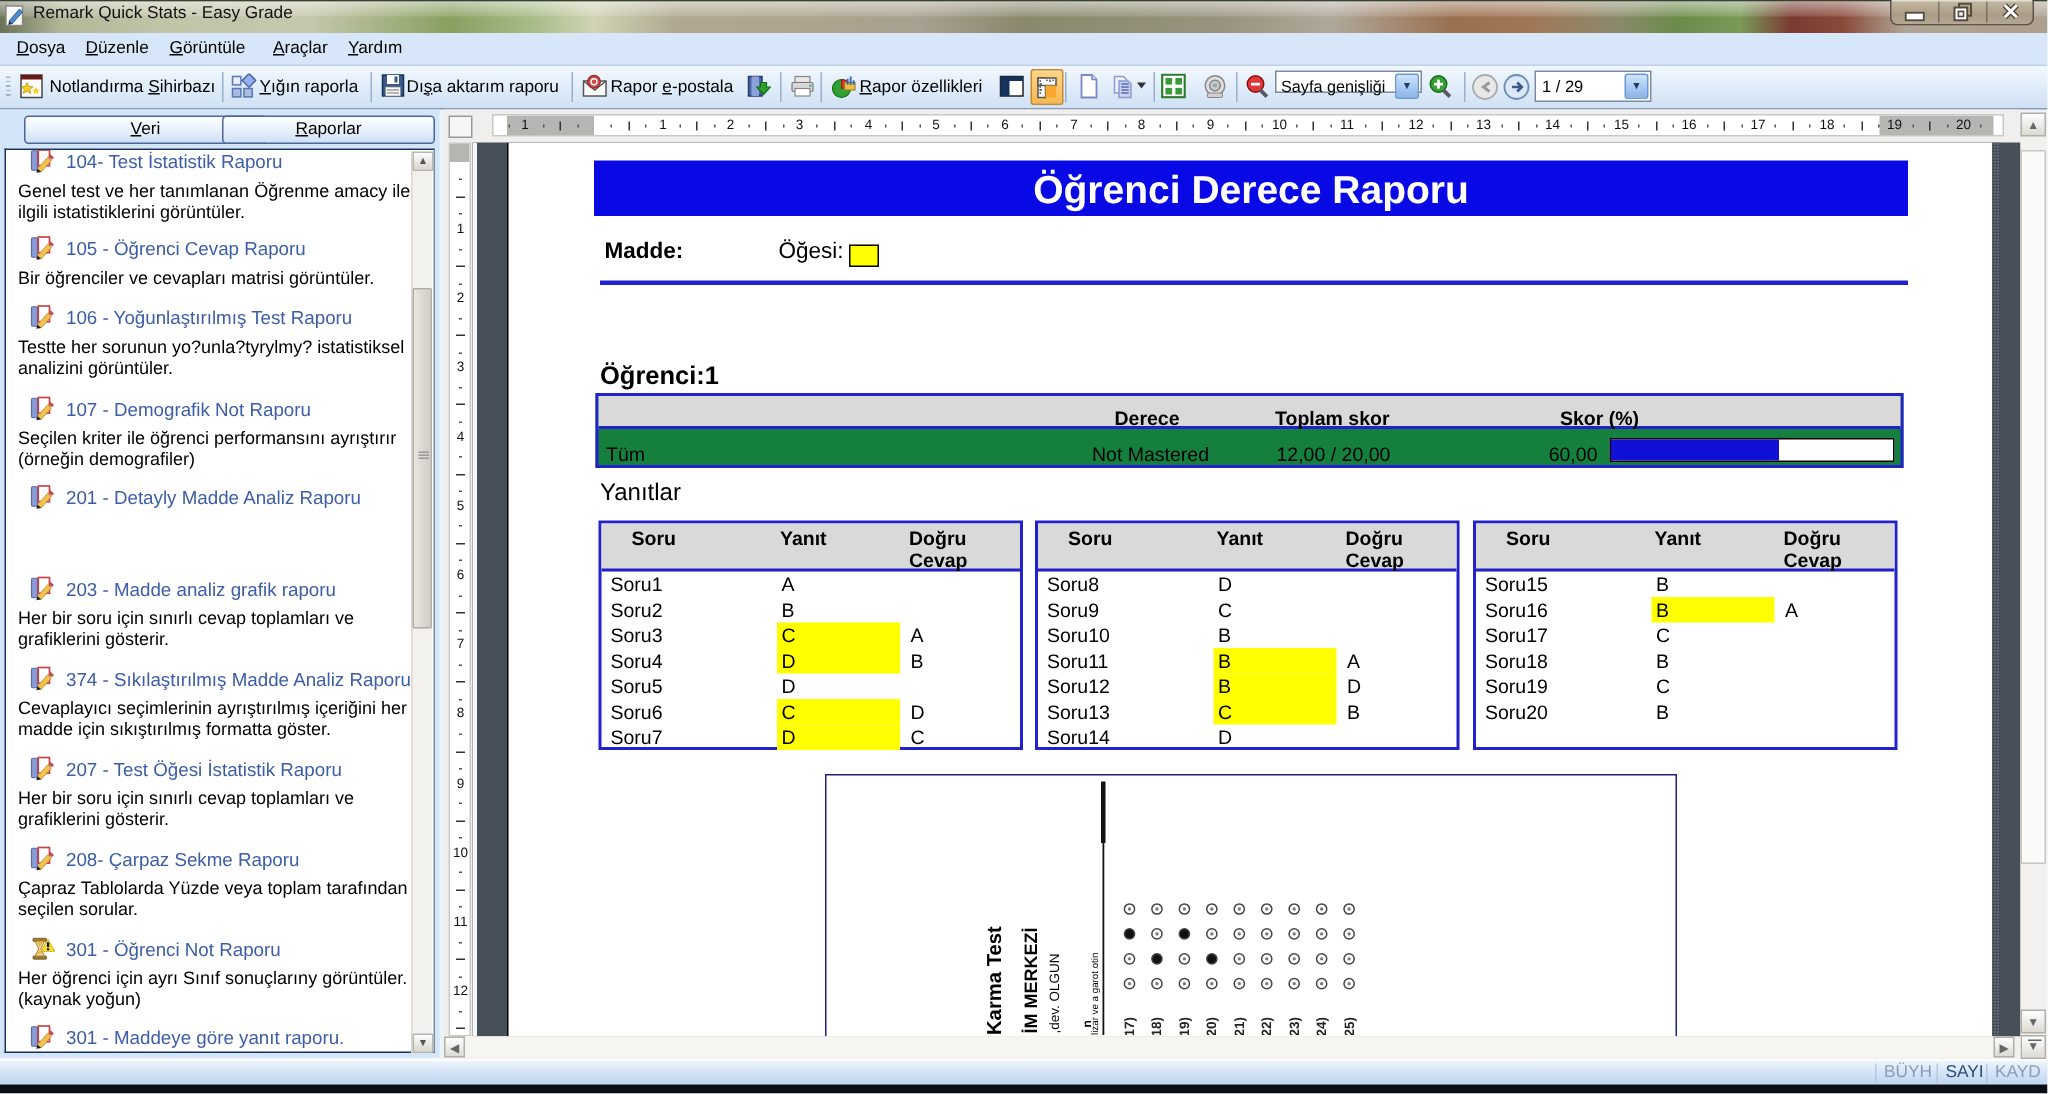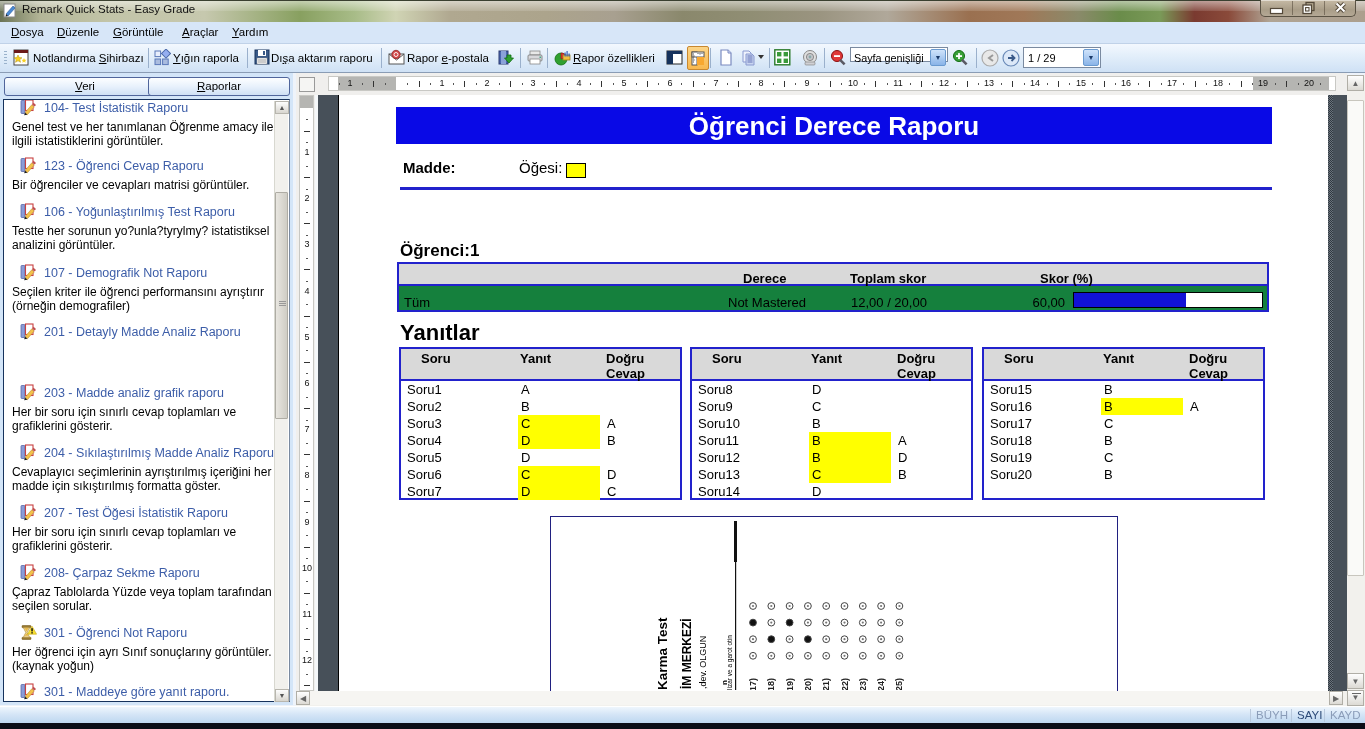--- a/index.html
+++ b/index.html
@@ -243,41 +243,41 @@
       <circle cx="9" cy="9" r="8" fill="#dce8f8" stroke="#6a8ab8" stroke-width="1.2"></circle>
       <path d="M6 9 L12 9 M9.5 6 L12.5 9 L9.5 12" fill="none" stroke="#3a5a8a" stroke-width="1.8"></path>
     </svg>
 <div style="position:absolute;left:1023px;top:3px;width:78px;height:21px;background:#fff;border:1px solid #7a8aa0">
       <div style="position:absolute;left:4px;top:4px;font-size:11px">1 / 29</div>
       <div style="position:absolute;right:1px;top:1px;width:16px;height:17px;background:linear-gradient(180deg,#cfe3fb,#8ab4e8);border:1px solid #6a9ad0;border-radius:2px;color:#1a3a6a;font-size:7px;text-align:center;line-height:16px">▼</div>
     </div>
 </div>
 
 <div id="sidebar">
- <div class="tab" style="left:4px;width:162px"><span class="mn">V</span>eri</div>
+ <div class="tab" style="left:16px;width:162px"><span class="mn">V</span>eri</div>
  <div class="tab" style="left:148px;width:142px"><span class="mn">R</span>aporlar</div>
  <div id="listbox">
   <div style="position:absolute;left:0;top:0;width:270px;height:601px;overflow:hidden">
 <svg class="repico" style="top:-1px" width="17" height="17" viewBox="0 0 17 17">
           <rect x="1" y="1.5" width="4" height="13" rx="0.8" fill="#8a9cd8" stroke="#5a6aa8" stroke-width="0.8"></rect>
           <rect x="5.5" y="1" width="7.5" height="10.5" fill="#fff" stroke="#c84040" stroke-width="1.1"></rect>
           <polygon points="5,13.5 11.8,5.8 14.2,8 7.4,15.7" fill="#f4c24a" stroke="#b08030" stroke-width="0.5"></polygon>
           <polygon points="12.2,5.2 13.6,3.8 16,6 14.6,7.5" fill="#c05050"></polygon>
           <polygon points="5,13.5 7.4,15.7 4.2,16.2" fill="#1a1a1a"></polygon>
         </svg>
 <div class="ltitle" style="top:1px">104- Test İstatistik Raporu</div>
 <div class="ldesc" style="top:20px">Genel test ve her tanımlanan Öğrenme amacy ile<br>ilgili istatistiklerini görüntüler.</div>
 <svg class="repico" style="top:57px" width="17" height="17" viewBox="0 0 17 17">
           <rect x="1" y="1.5" width="4" height="13" rx="0.8" fill="#8a9cd8" stroke="#5a6aa8" stroke-width="0.8"></rect>
           <rect x="5.5" y="1" width="7.5" height="10.5" fill="#fff" stroke="#c84040" stroke-width="1.1"></rect>
           <polygon points="5,13.5 11.8,5.8 14.2,8 7.4,15.7" fill="#f4c24a" stroke="#b08030" stroke-width="0.5"></polygon>
           <polygon points="12.2,5.2 13.6,3.8 16,6 14.6,7.5" fill="#c05050"></polygon>
           <polygon points="5,13.5 7.4,15.7 4.2,16.2" fill="#1a1a1a"></polygon>
         </svg>
-<div class="ltitle" style="top:59px">123 - Öğrenci Cevap Raporu</div>
+<div class="ltitle" style="top:59px">105 - Öğrenci Cevap Raporu</div>
 <div class="ldesc" style="top:78px">Bir öğrenciler ve cevapları matrisi görüntüler.</div>
 <svg class="repico" style="top:103px" width="17" height="17" viewBox="0 0 17 17">
           <rect x="1" y="1.5" width="4" height="13" rx="0.8" fill="#8a9cd8" stroke="#5a6aa8" stroke-width="0.8"></rect>
           <rect x="5.5" y="1" width="7.5" height="10.5" fill="#fff" stroke="#c84040" stroke-width="1.1"></rect>
           <polygon points="5,13.5 11.8,5.8 14.2,8 7.4,15.7" fill="#f4c24a" stroke="#b08030" stroke-width="0.5"></polygon>
           <polygon points="12.2,5.2 13.6,3.8 16,6 14.6,7.5" fill="#c05050"></polygon>
           <polygon points="5,13.5 7.4,15.7 4.2,16.2" fill="#1a1a1a"></polygon>
         </svg>
 <div class="ltitle" style="top:105px">106 - Yoğunlaştırılmış Test Raporu</div>
 <div class="ldesc" style="top:124px">Testte her sorunun yo?unla?tyrylmy? istatistiksel<br>analizini görüntüler.</div>
@@ -307,21 +307,21 @@
         </svg>
 <div class="ltitle" style="top:286px">203 - Madde analiz grafik raporu</div>
 <div class="ldesc" style="top:305px">Her bir soru için sınırlı cevap toplamları ve<br>grafiklerini gösterir.</div>
 <svg class="repico" style="top:344px" width="17" height="17" viewBox="0 0 17 17">
           <rect x="1" y="1.5" width="4" height="13" rx="0.8" fill="#8a9cd8" stroke="#5a6aa8" stroke-width="0.8"></rect>
           <rect x="5.5" y="1" width="7.5" height="10.5" fill="#fff" stroke="#c84040" stroke-width="1.1"></rect>
           <polygon points="5,13.5 11.8,5.8 14.2,8 7.4,15.7" fill="#f4c24a" stroke="#b08030" stroke-width="0.5"></polygon>
           <polygon points="12.2,5.2 13.6,3.8 16,6 14.6,7.5" fill="#c05050"></polygon>
           <polygon points="5,13.5 7.4,15.7 4.2,16.2" fill="#1a1a1a"></polygon>
         </svg>
-<div class="ltitle" style="top:346px">204 - Sıkılaştırılmış Madde Analiz Raporu</div>
+<div class="ltitle" style="top:346px">374 - Sıkılaştırılmış Madde Analiz Raporu</div>
 <div class="ldesc" style="top:365px">Cevaplayıcı seçimlerinin ayrıştırılmış içeriğini her<br>madde için sıkıştırılmış formatta göster.</div>
 <svg class="repico" style="top:404px" width="17" height="17" viewBox="0 0 17 17">
           <rect x="1" y="1.5" width="4" height="13" rx="0.8" fill="#8a9cd8" stroke="#5a6aa8" stroke-width="0.8"></rect>
           <rect x="5.5" y="1" width="7.5" height="10.5" fill="#fff" stroke="#c84040" stroke-width="1.1"></rect>
           <polygon points="5,13.5 11.8,5.8 14.2,8 7.4,15.7" fill="#f4c24a" stroke="#b08030" stroke-width="0.5"></polygon>
           <polygon points="12.2,5.2 13.6,3.8 16,6 14.6,7.5" fill="#c05050"></polygon>
           <polygon points="5,13.5 7.4,15.7 4.2,16.2" fill="#1a1a1a"></polygon>
         </svg>
 <div class="ltitle" style="top:406px">207 - Test Öğesi İstatistik Raporu</div>
 <div class="ldesc" style="top:425px">Her bir soru için sınırlı cevap toplamları ve<br>grafiklerini gösterir.</div>
@@ -534,21 +534,21 @@
      <div class="rtext" style="left:451px;top:7px;font-size:13px;font-weight:bold">Toplam skor</div>
      <div class="rtext" style="left:641px;top:7px;font-size:13px;font-weight:bold">Skor (%)</div>
      <div class="rtext" style="left:5px;top:31px;font-size:13px">Tüm</div>
      <div class="rtext" style="left:329px;top:31px;font-size:13px">Not Mastered</div>
      <div class="rtext" style="left:452px;top:31px;font-size:13px">12,00 / 20,00</div>
      <div class="rtext" style="left:614px;top:31px;font-size:13px;width:52px;text-align:right">60,00</div>
      <div id="scorebar">
           <div id="scorefill"></div>
         </div>
    </div>
-   <div class="rtext" style="left:85px;top:225px;font-size:22px;font-weight:bold">Yanıtlar</div>
+   <div class="rtext" style="left:85px;top:225px;font-size:16px;font-weight:normal">Yanıtlar</div>
 <div class="atab" style="left:84px">
 <div class="ahead">
           <span class="ah1">Soru</span>
           <span class="ah2">Yanıt</span>
           <span class="ah3">Doğru<br>Cevap</span>
         </div>
 <div class="arow">
           <span class="aq">Soru1</span>
           <span class="aa">A</span>
           <span class="ac"></span>

